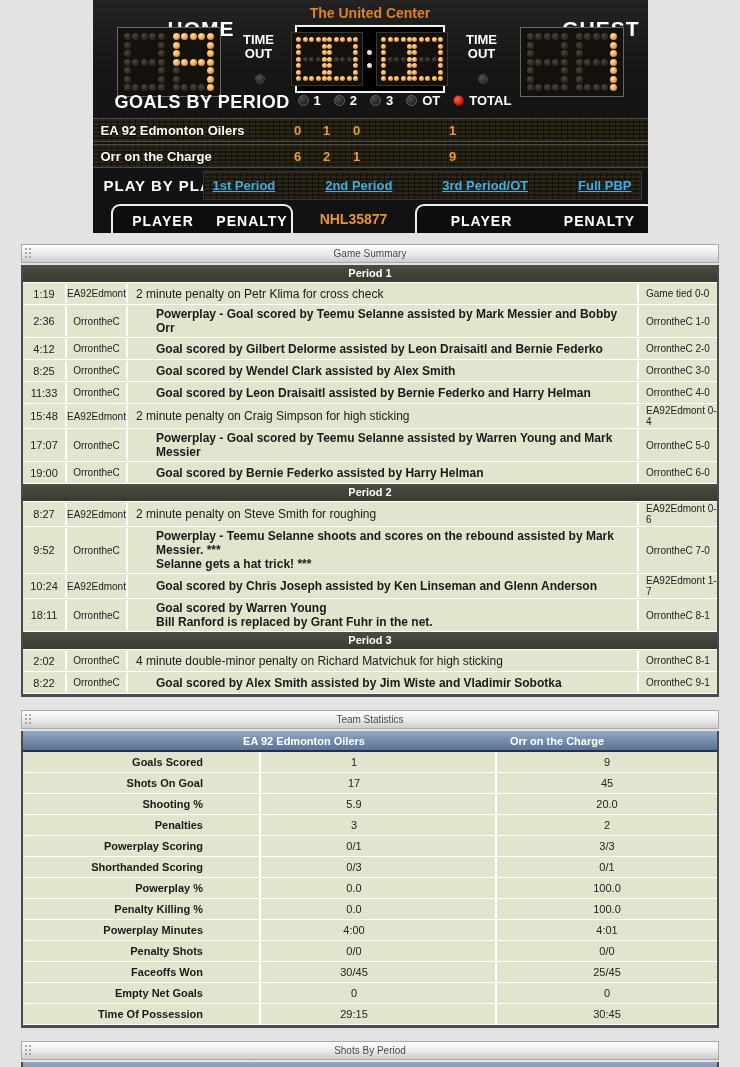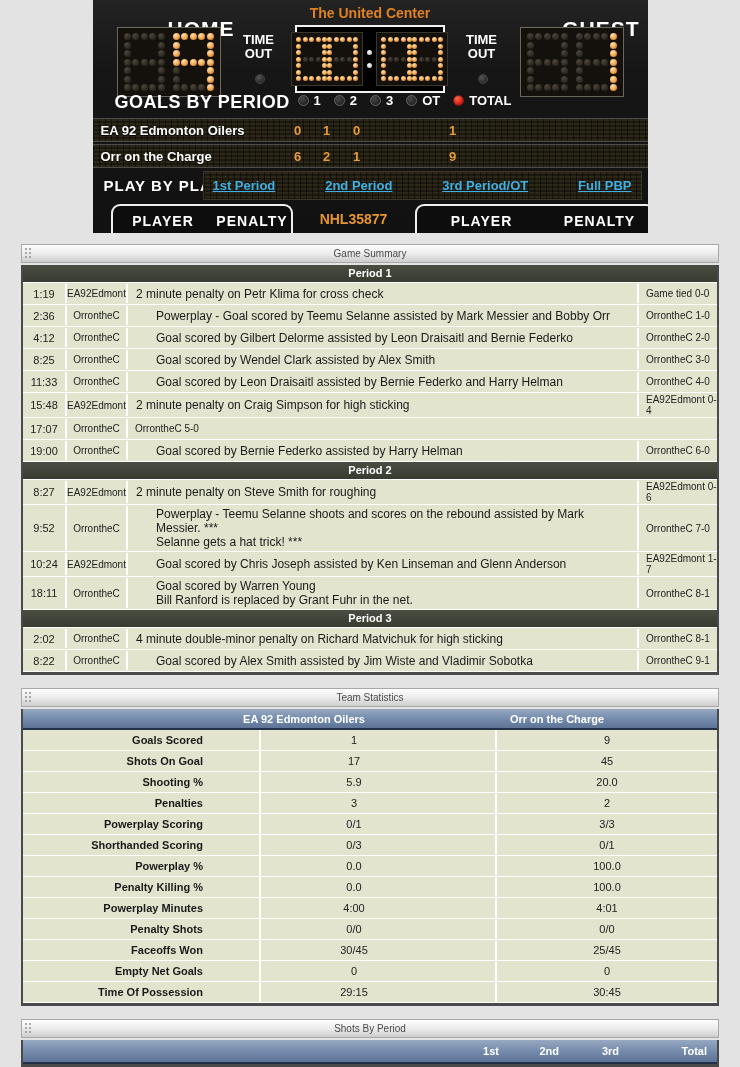--- a/index.html
+++ b/index.html
@@ -78,21 +78,21 @@
     grid-template-columns:3px 3px;grid-auto-rows:3px;gap:1px;padding:1px;cursor:move;}
   .handle i{background:#909090;border-radius:50%;width:2px;height:2px;}
 
   .tbl{background:#fff;border-left:2px solid #4a4a4a;border-right:2px solid #4a4a4a;border-bottom:3px solid #4a4a4a;}
   .period-hdr{background:linear-gradient(180deg,#4a4d42,#383b30);color:#fff;font-weight:bold;font-size:11px;
     text-align:center;padding:2px 0 3px;margin-bottom:1px;}
   .ev-row{display:flex;background:#e2e4ce;margin-bottom:1px;align-items:center;min-height:19px;padding:1px 0;}
   .ev-time{width:42px;text-align:center;font-size:11px;color:#222;flex-shrink:0;}
   .ev-team{width:59px;text-align:center;font-size:10px;color:#222;flex-shrink:0;border-left:2px solid #fff;align-self:stretch;display:flex;align-items:center;justify-content:center;}
   .ev-desc{flex:1;font-size:12px;color:#1a1a1a;padding:1px 6px 1px 8px;border-left:2px solid #fff;white-space:pre-line;align-self:stretch;display:flex;align-items:center;}
-  .ev-desc.bold{font-weight:normal;padding-left:28px;}
+  .ev-desc.bold{font-weight:bold;padding-left:28px;}
   .ev-score{width:80px;font-size:10px;color:#222;padding-left:7px;flex-shrink:0;border-left:2px solid #fff;align-self:stretch;display:flex;align-items:center;box-sizing:border-box;}
 
   .blue-hdr{display:flex;background:linear-gradient(180deg,#97a9c2 0%,#7289ab 55%,#5d7496 100%);
     border-bottom:2px solid #22304a;color:#fff;font-weight:bold;font-size:11px;align-items:center;}
   .stats-hdr{height:19px;} .shots-hdr{height:22px;}
   .st-label{width:188px;text-align:right;padding-right:8px;box-sizing:border-box;flex-shrink:0;}
   .st-c1{width:186px;text-align:center;flex-shrink:0;}
   .st-c2{flex:1;text-align:center;}
   .st-row{display:flex;background:#e2e4ce;margin-bottom:1px;align-items:center;height:20px;gap:48px;}
   .st-row .st-label{font-weight:bold;font-size:11px;color:#1a1a1a;}
@@ -544,20 +544,21 @@
       </div>
       <div class="ev-row">
         <div class="ev-time">15:48</div>
         <div class="ev-team">EA92Edmont</div>
         <div class="ev-desc">2 minute penalty on Craig Simpson for high sticking</div>
         <div class="ev-score">EA92Edmont 0-4</div>
       </div>
       <div class="ev-row">
         <div class="ev-time">17:07</div>
         <div class="ev-team">OrrontheC</div>
+        <div class="ev-desc bold">Powerplay - Goal scored by Teemu Selanne assisted by Warren Young and Mark Messier</div>
         <div class="ev-score">OrrontheC 5-0</div>
       </div>
       <div class="ev-row">
         <div class="ev-time">19:00</div>
         <div class="ev-team">OrrontheC</div>
         <div class="ev-desc bold">Goal scored by Bernie Federko assisted by Harry Helman</div>
         <div class="ev-score">OrrontheC 6-0</div>
       </div>
       <div class="period-hdr">Period 2</div>
       <div class="ev-row">

